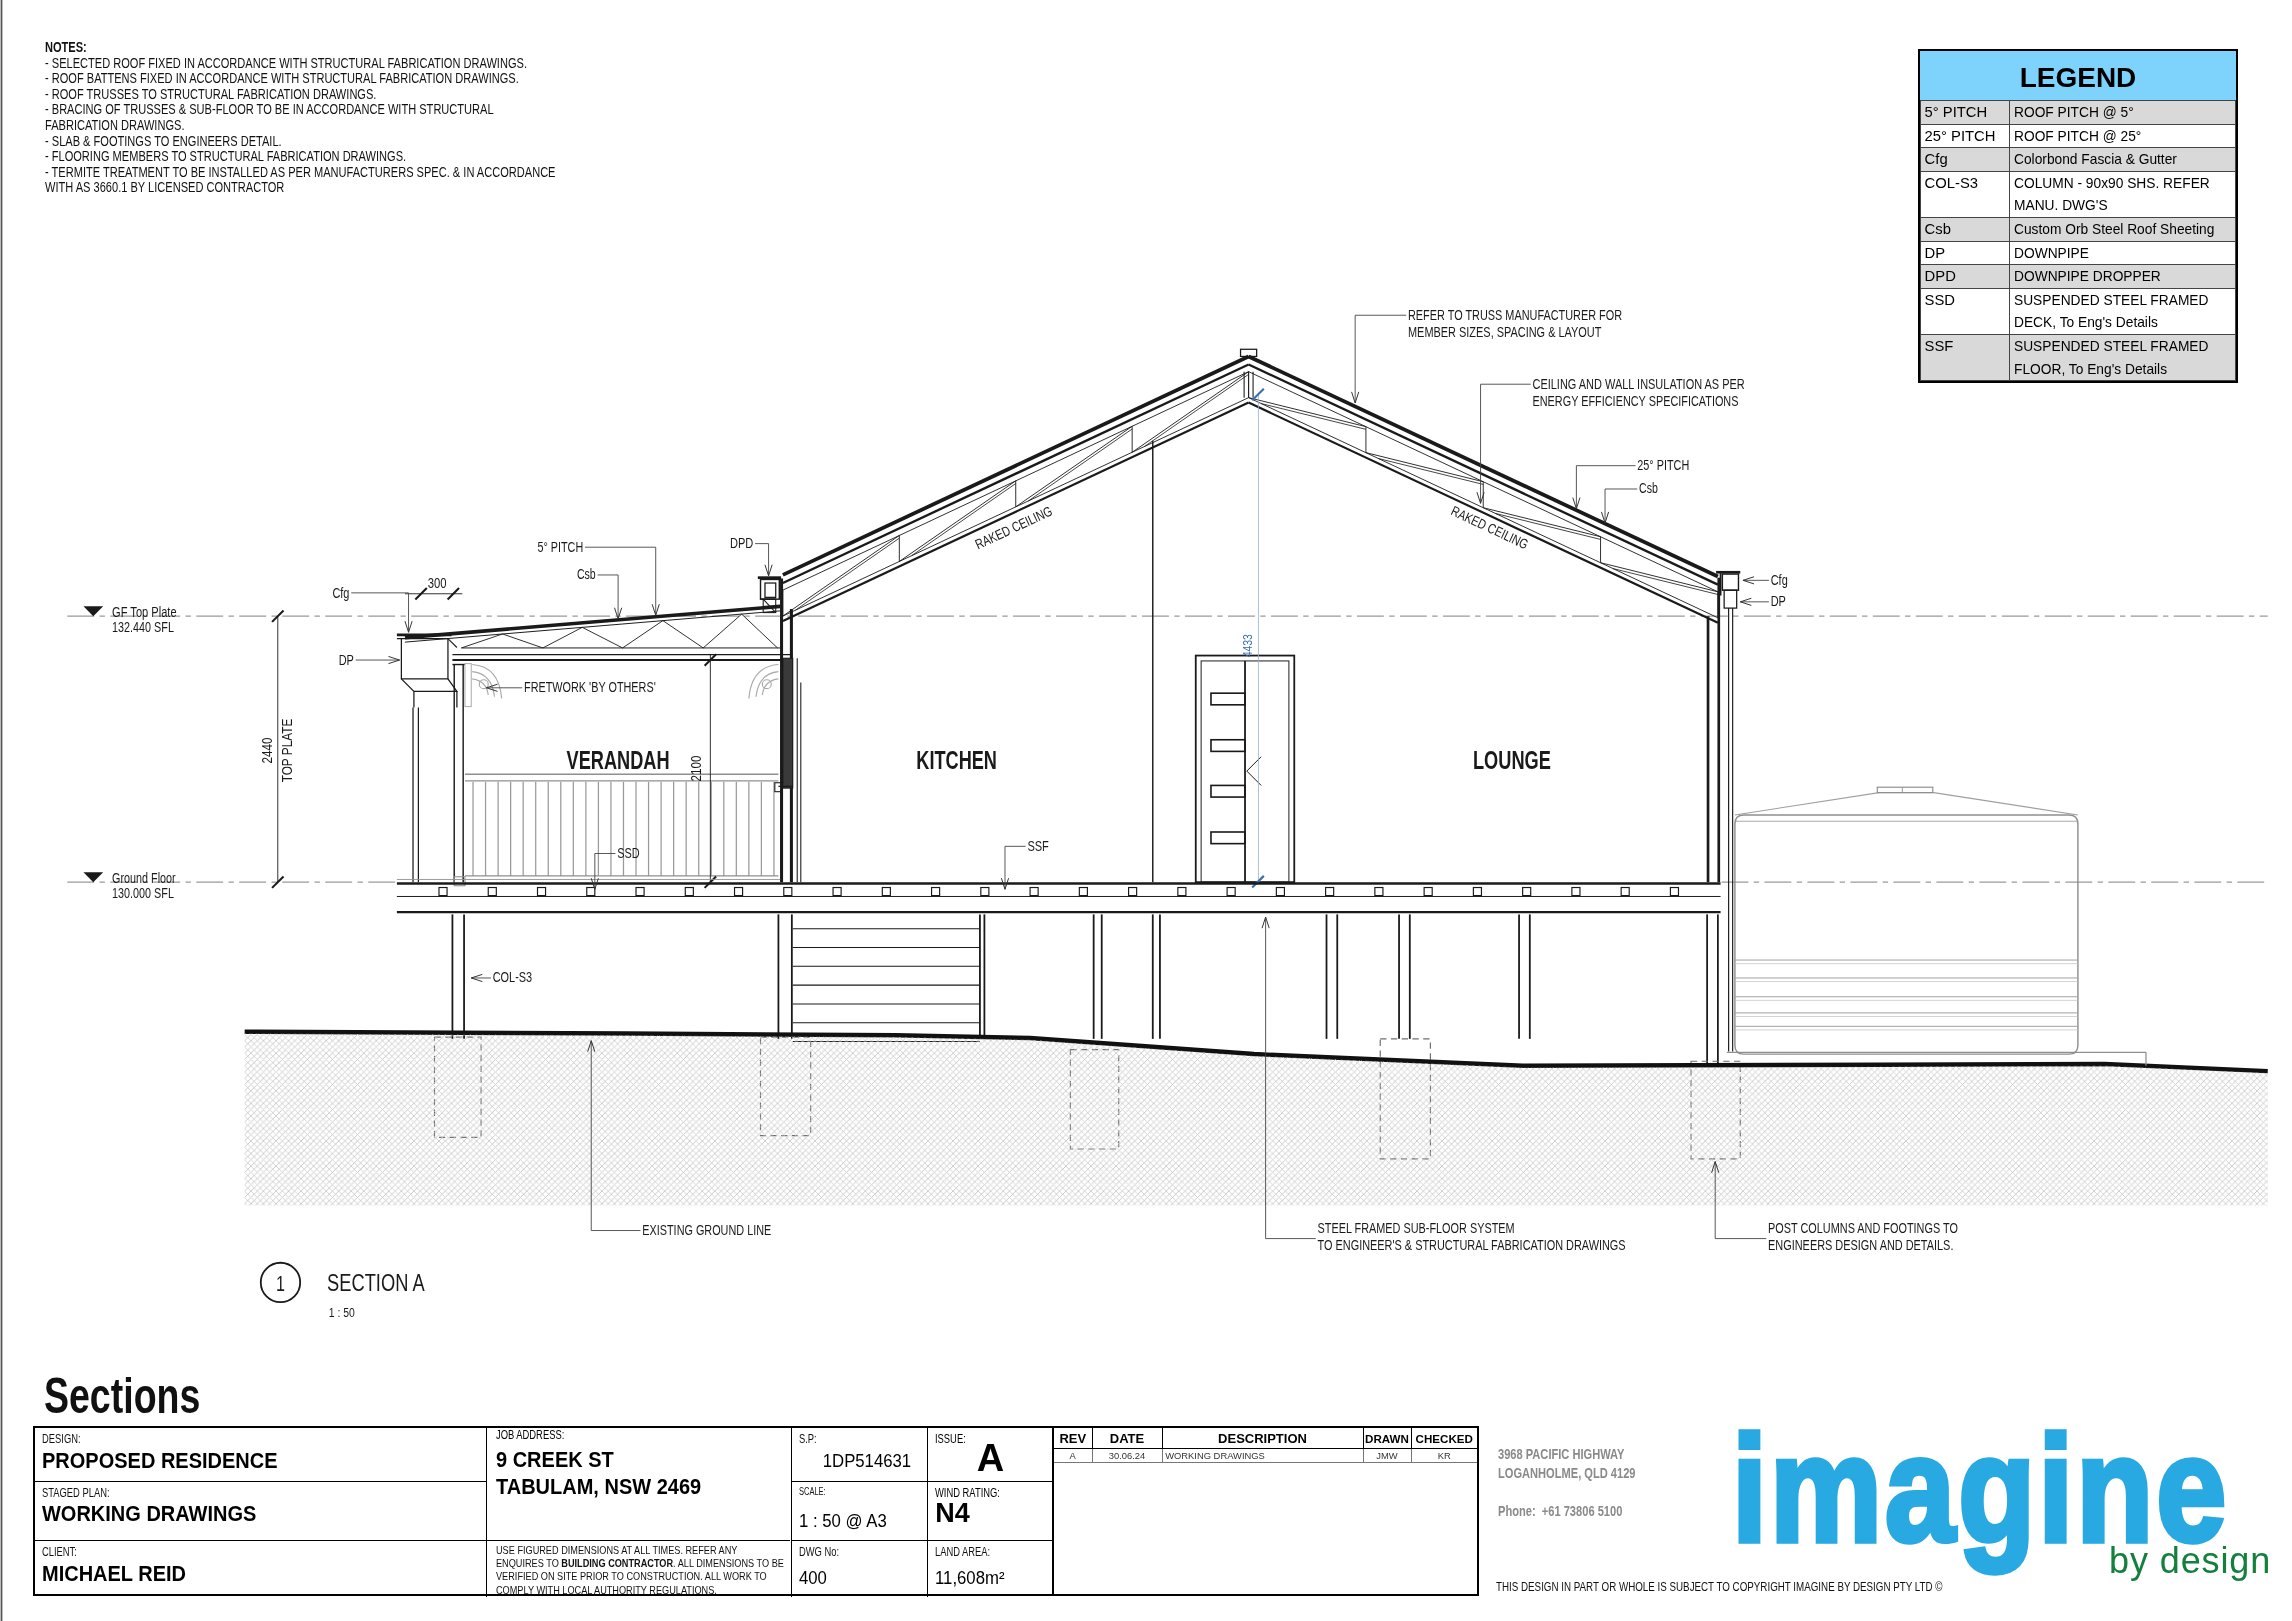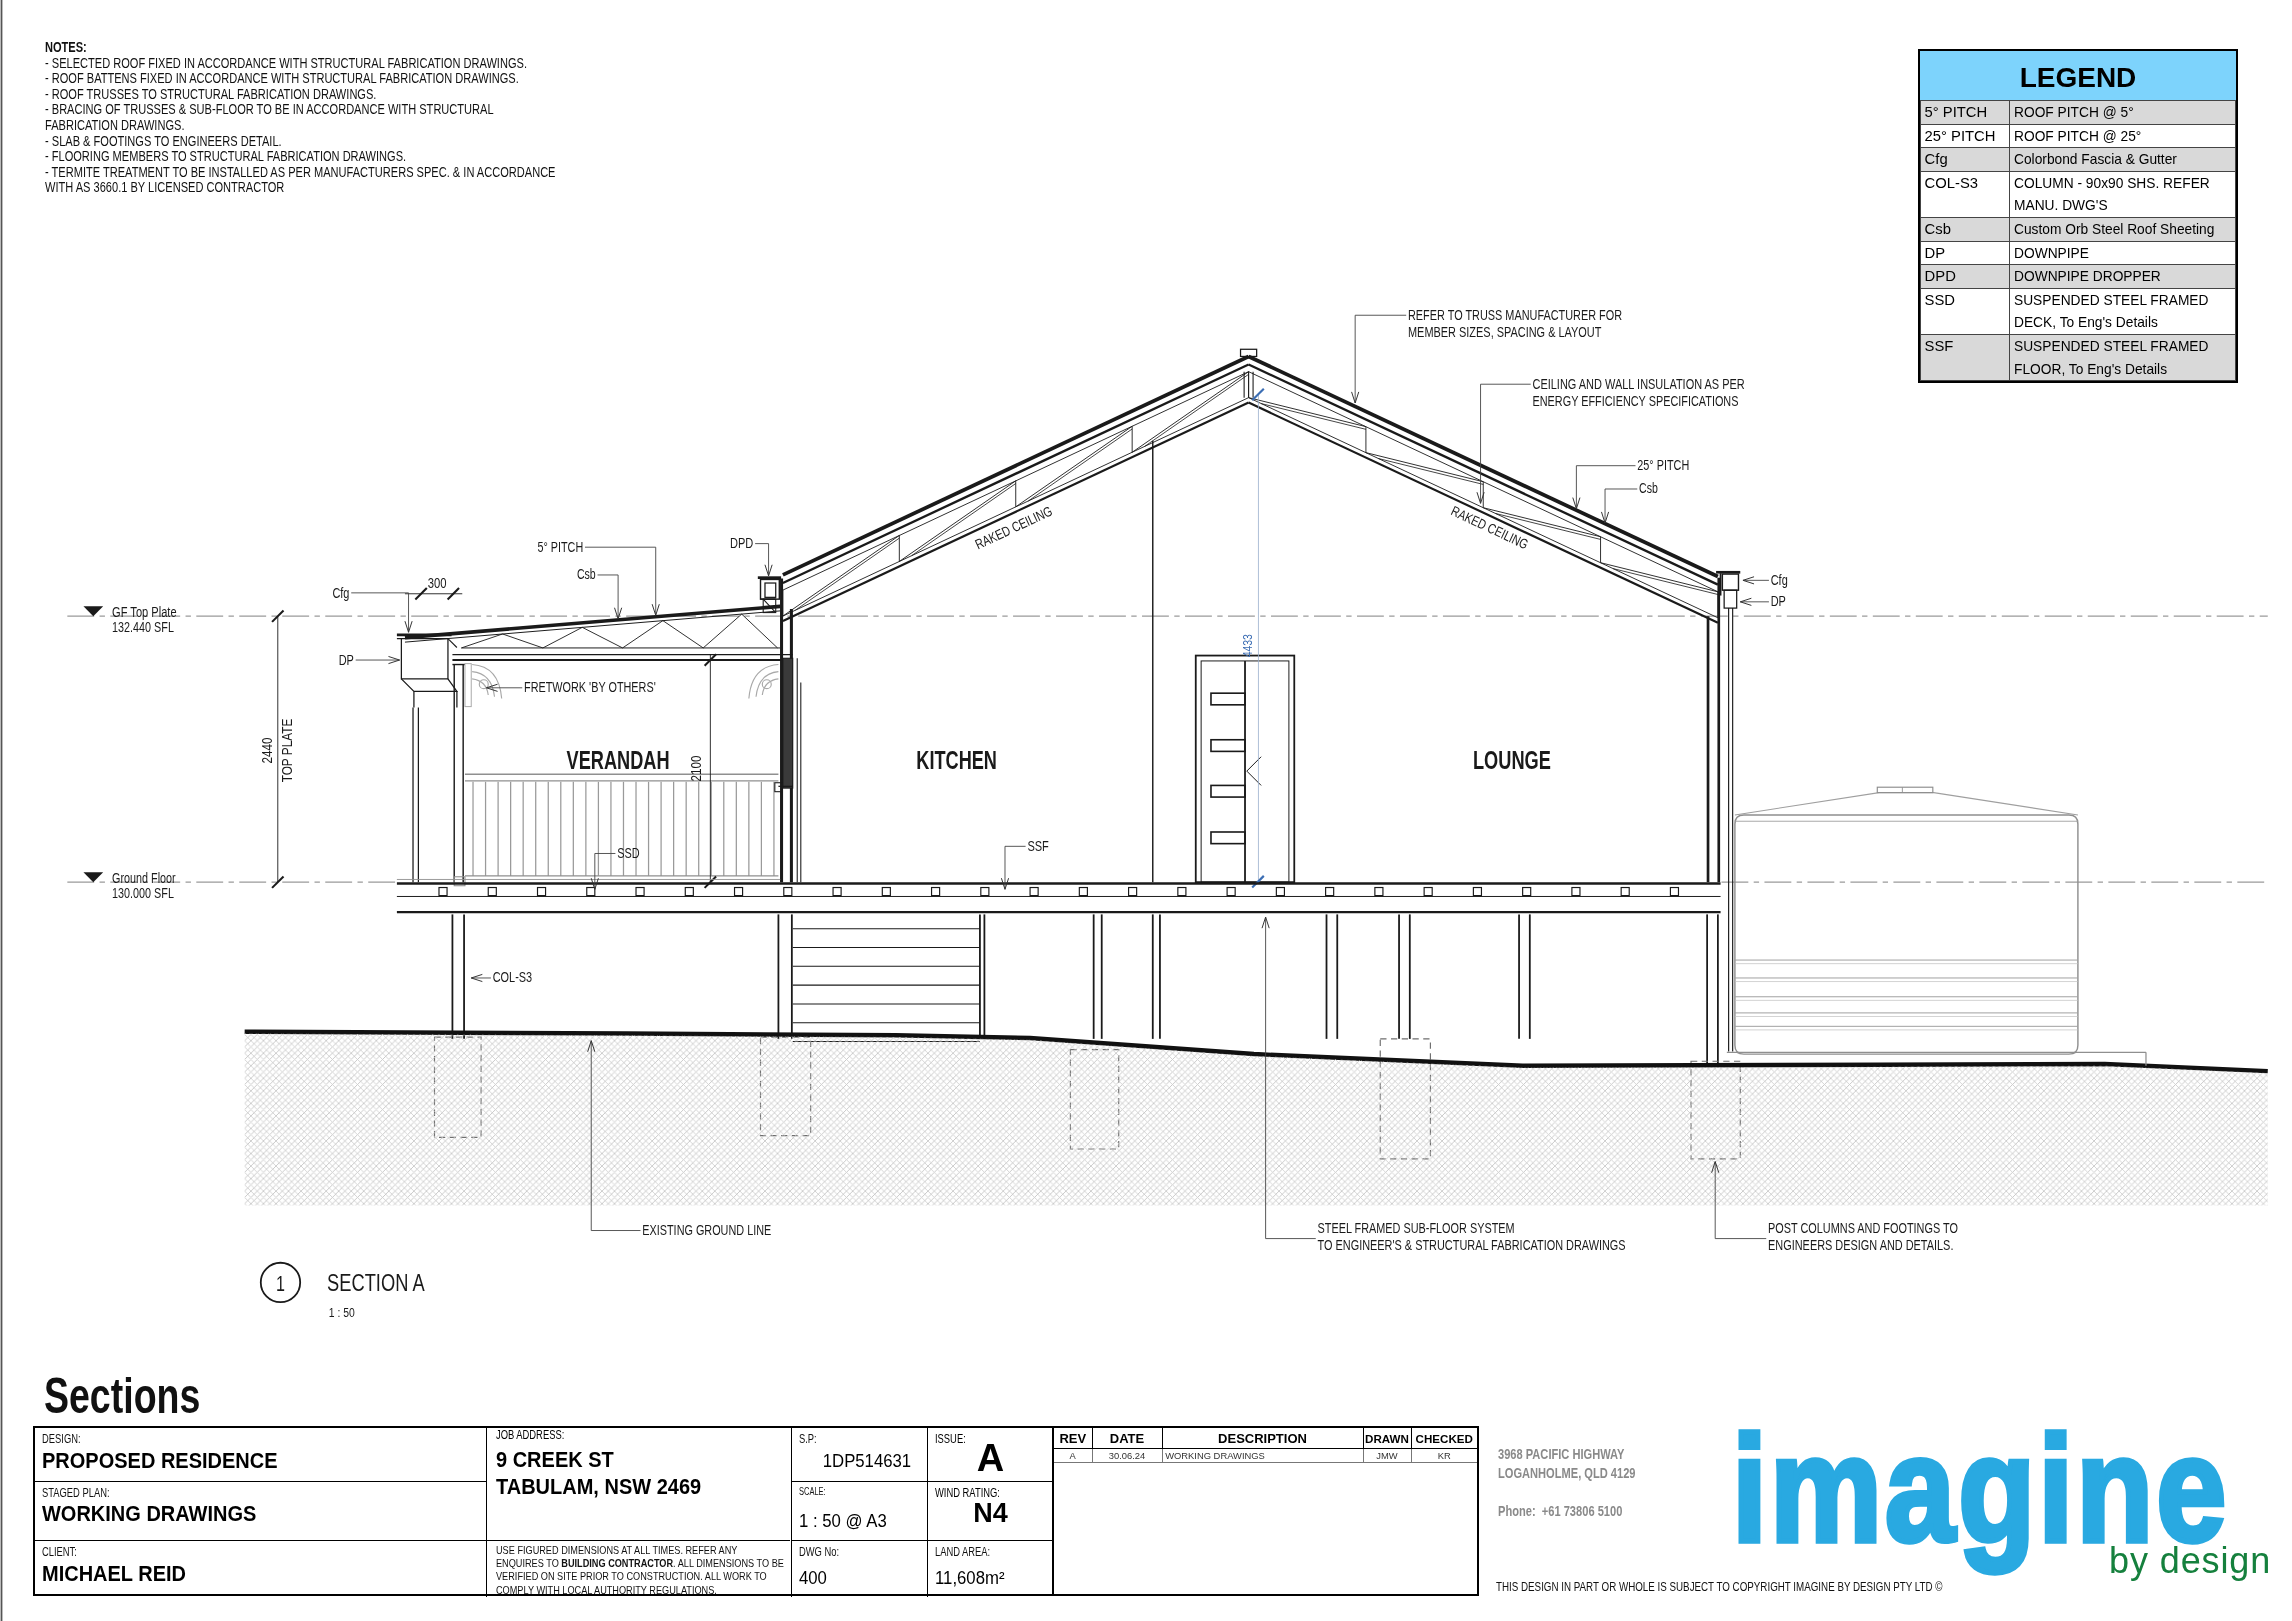--- a/index.html
+++ b/index.html
@@ -641,21 +641,21 @@
 <div style="font-size:12.5px">
           <span class="c75">ISSUE:</span>
         </div>
 <div style="font-size:38px;font-weight:bold;text-align:center;margin-top:-9px">A</div>
       </div>
 
 <div class="abs" style="left:892px;top:54px;width:126px;height:59px;border-left:1.3px solid #000;border-bottom:1.3px solid #000;padding:3.6px 7.2px">
 <div style="font-size:12.5px">
           <span class="c75">WIND RATING:</span>
         </div>
-<div style="font-size:27px;font-weight:bold;text-align:center;margin-top:-1.8px">N4</div>
+<div style="font-size:27px;font-weight:bold;text-align:left;margin-top:-1.8px">N4</div>
       </div>
 
 <div class="abs" style="left:892px;top:113px;width:126px;height:56px;border-left:1.3px solid #000;padding:3.6px 7.2px">
         <div style="font-size:12.5px;color:#111">
           <span class="c75">LAND AREA:</span>
         </div>
         <div style="font-size:18px;font-weight:normal;margin-top:9px;">
           <span class="c93">11,608m²</span>
         </div>
       </div>

